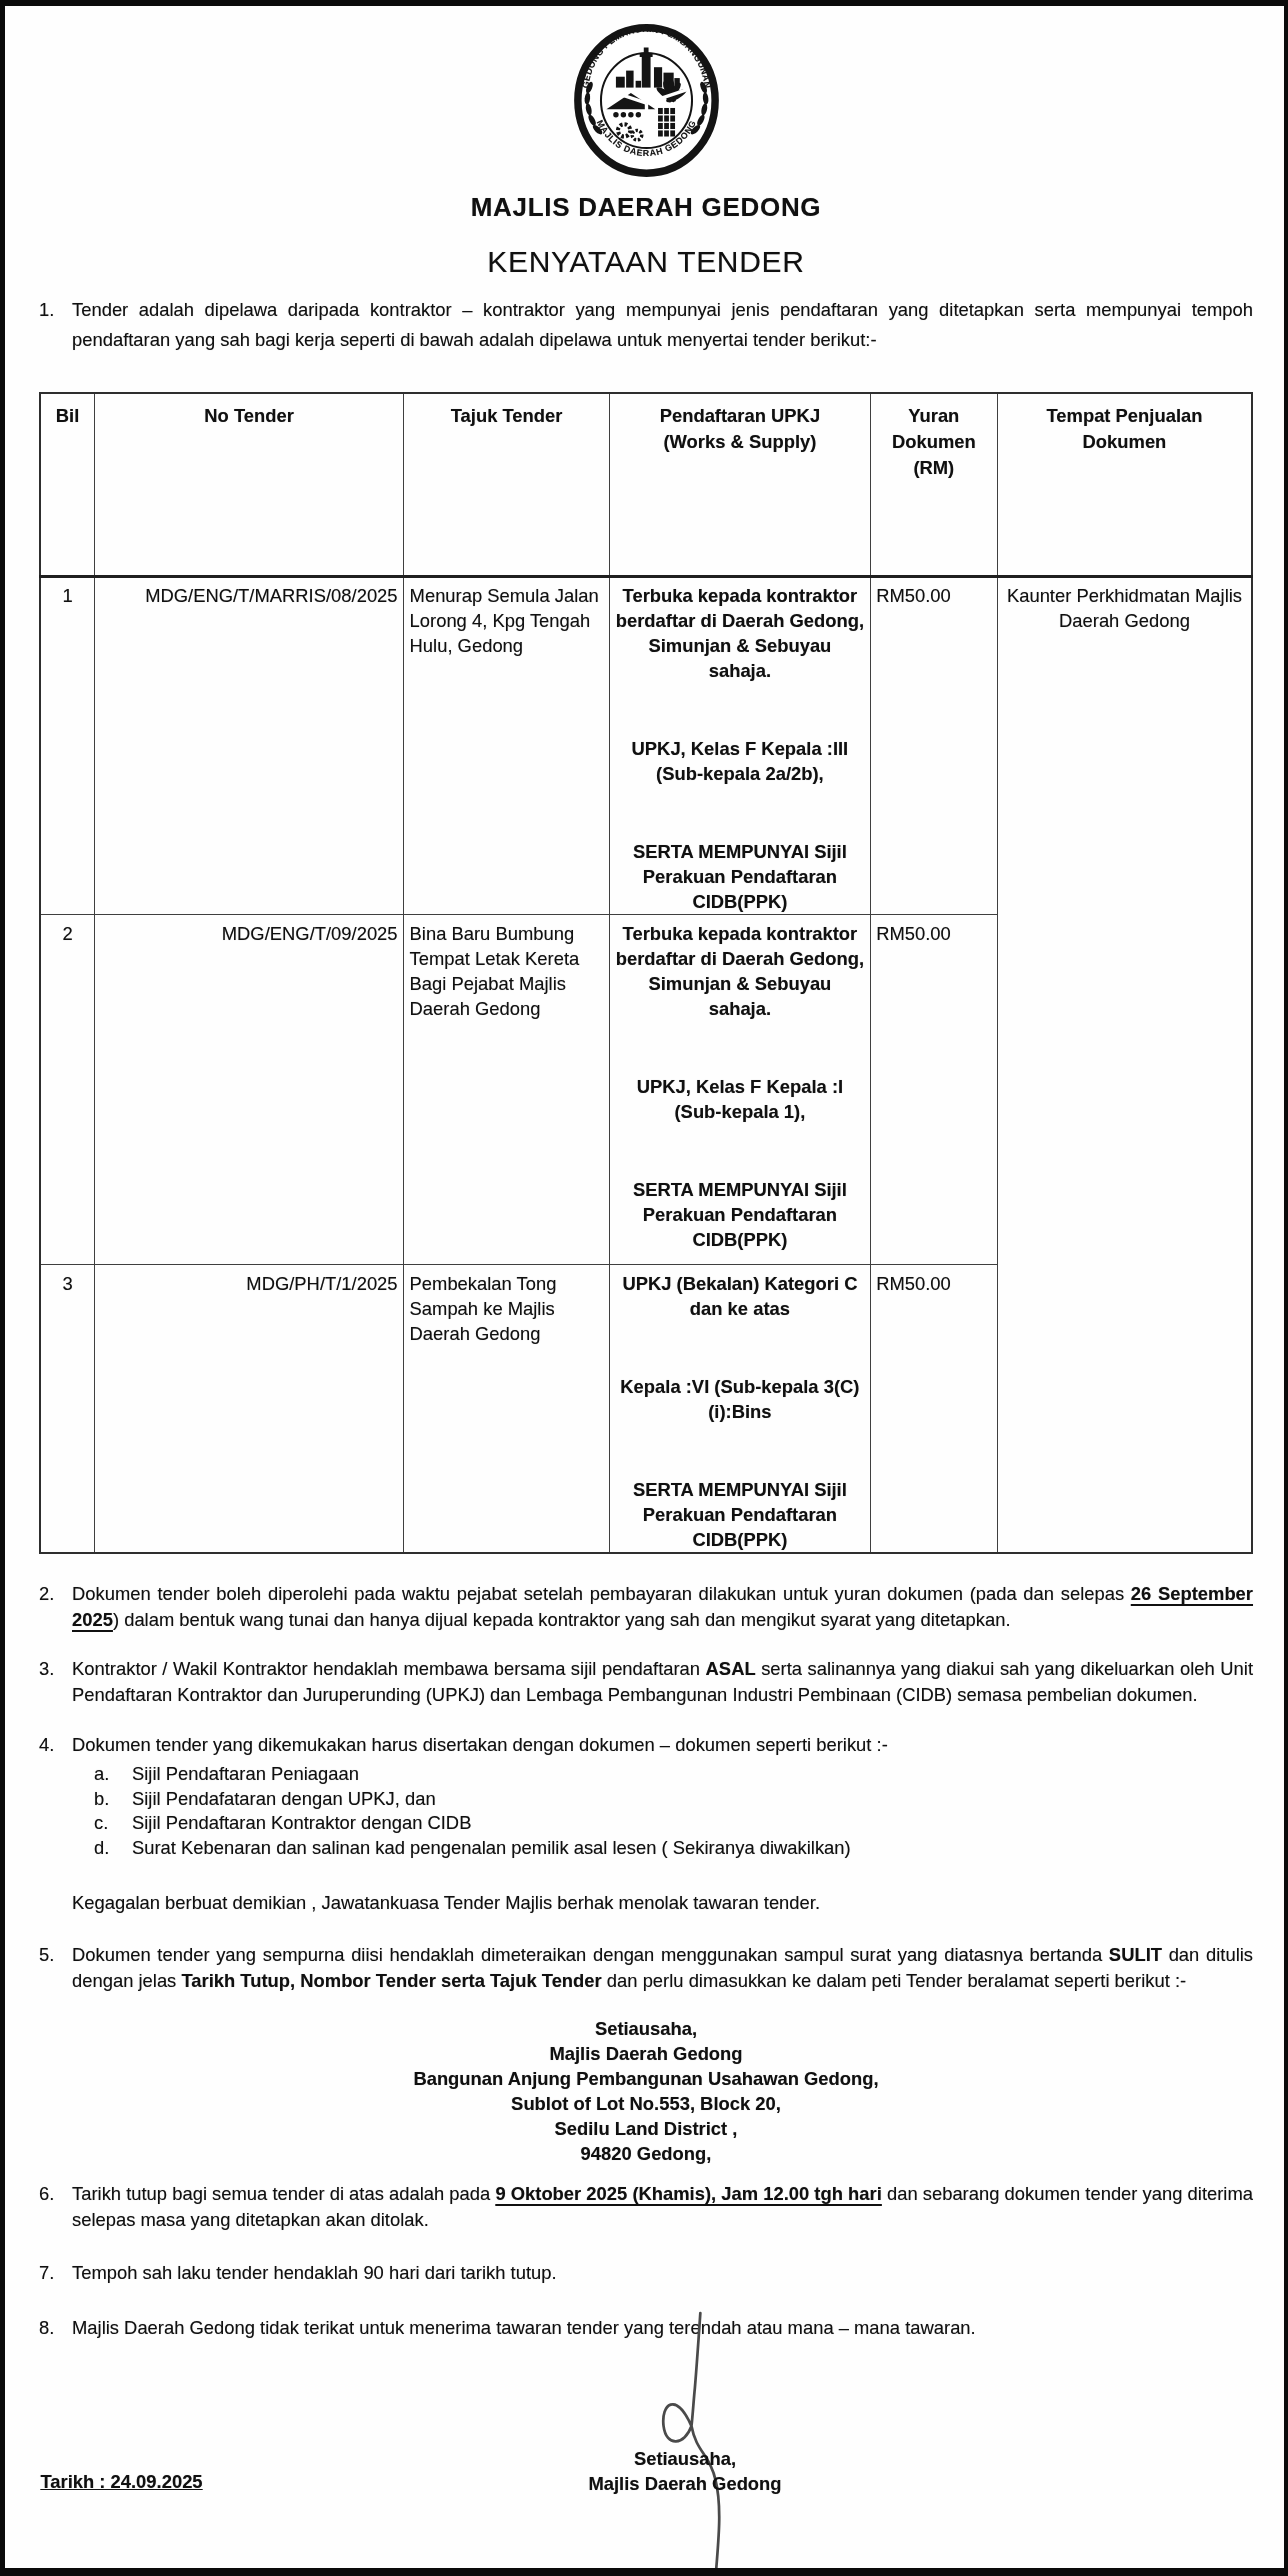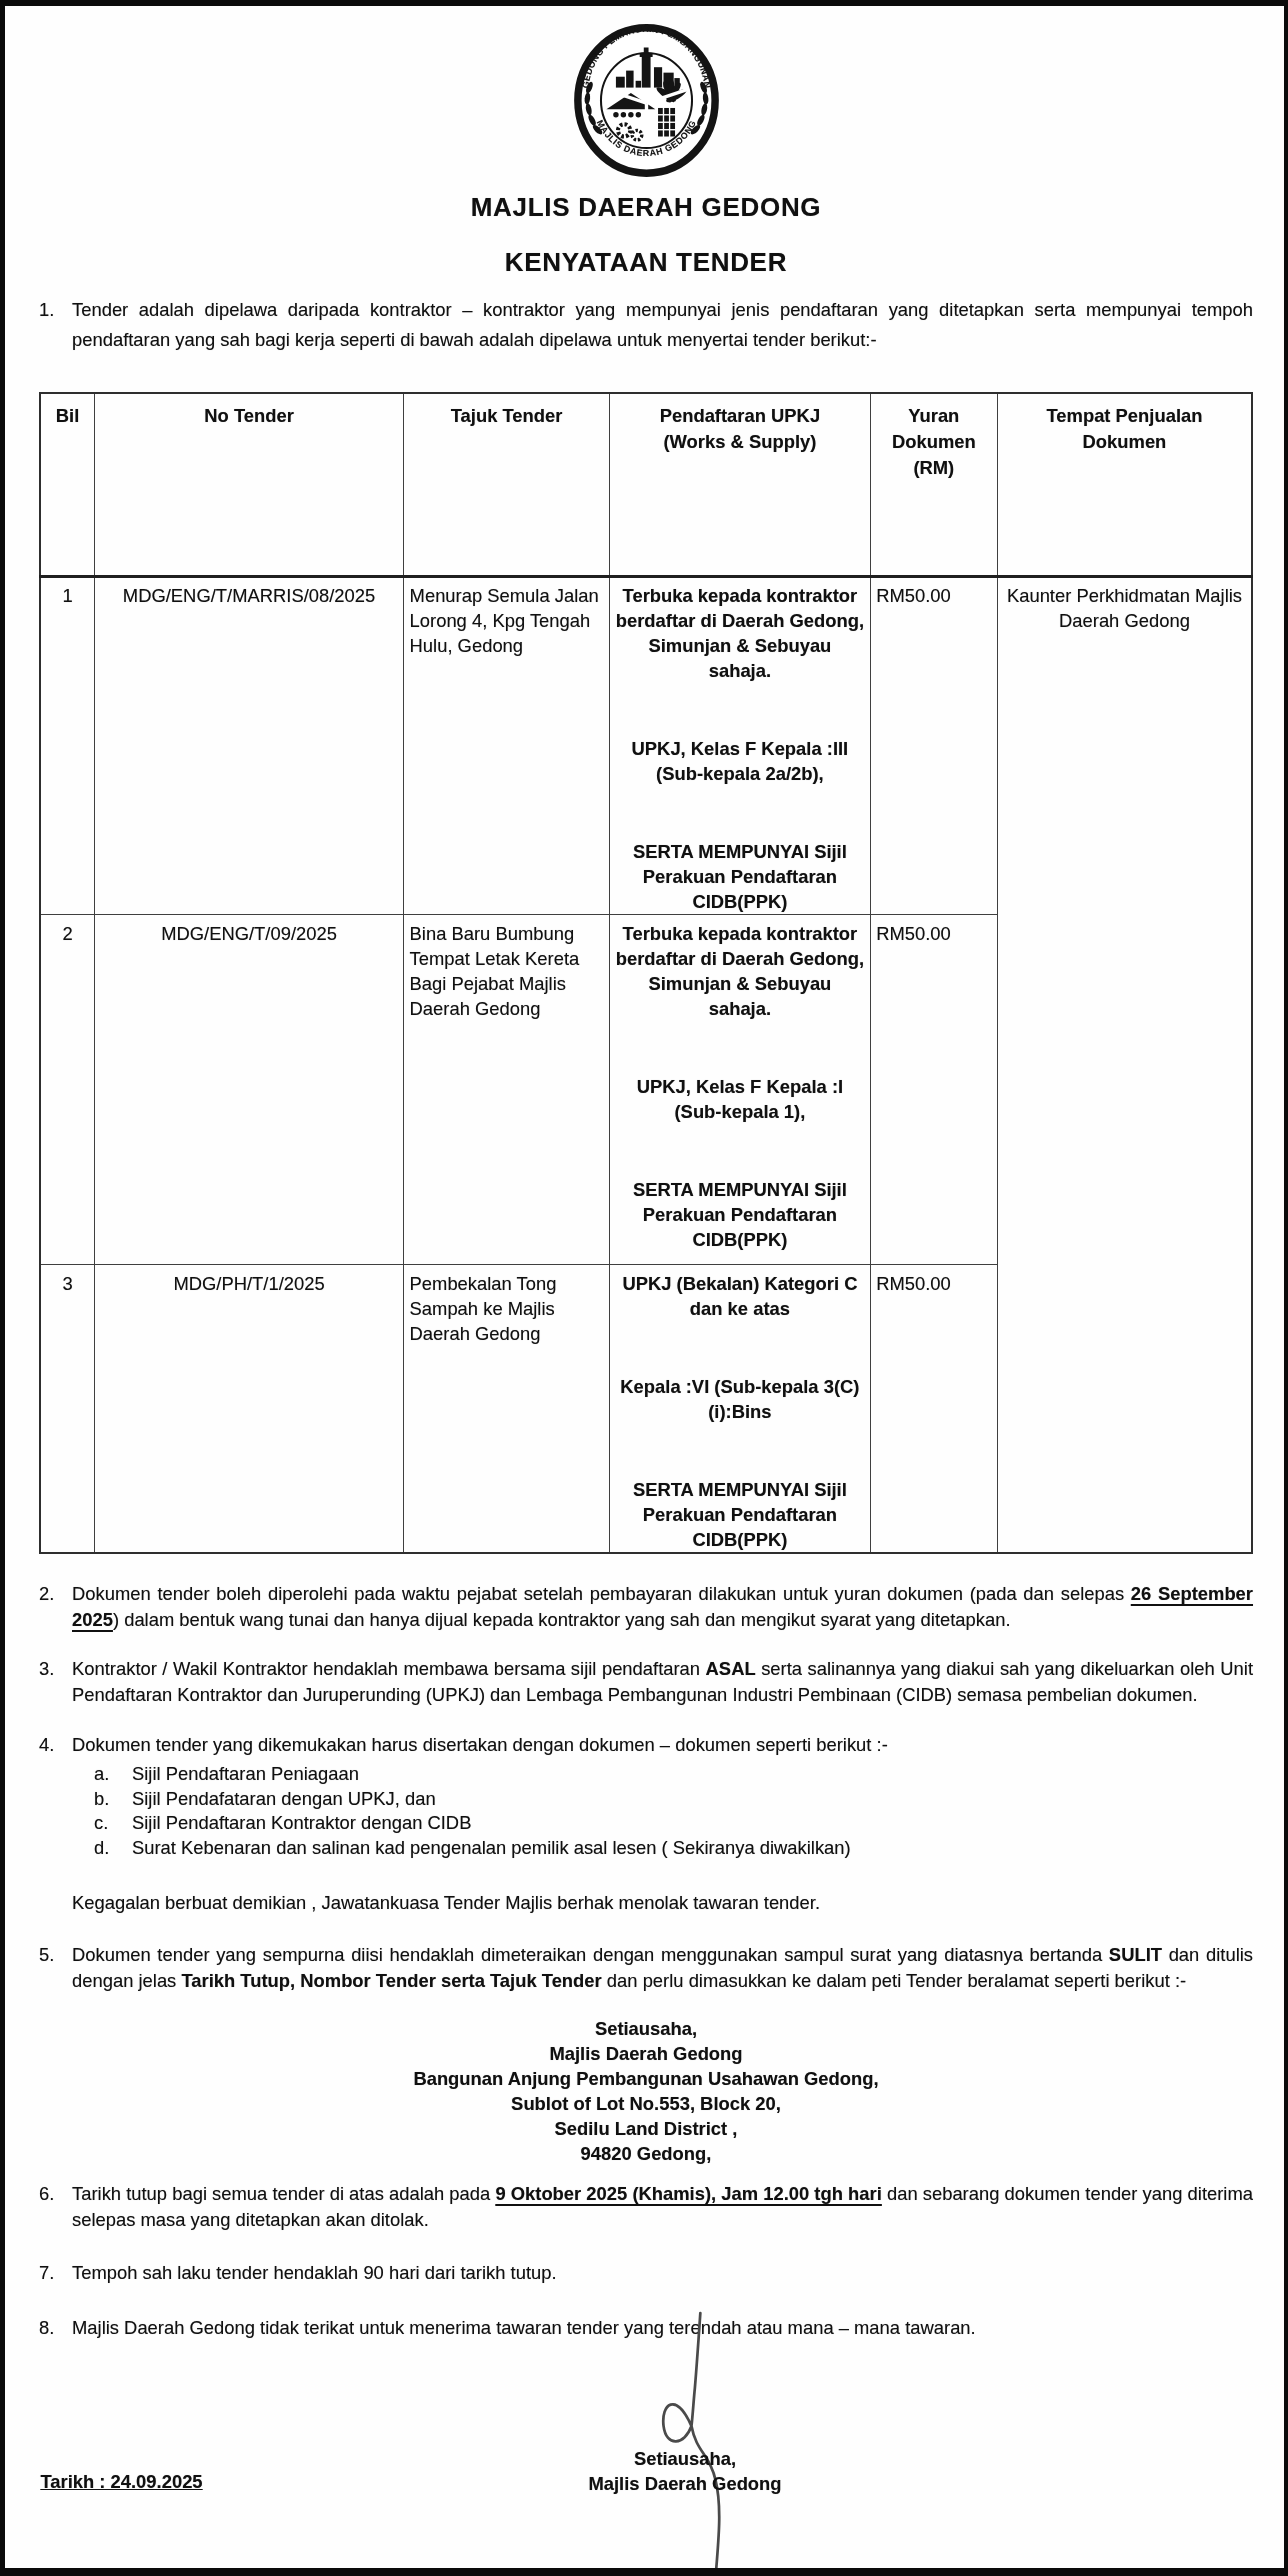--- a/index.html
+++ b/index.html
@@ -8,34 +8,34 @@
     background:#fefefe;color:#101010;
     border:6.8px solid #0b0b0b;border-left-width:5.5px;border-right-width:4.1px;border-bottom-width:8.9px;
     padding:11px 31px 0 34px;
     font-family:"Liberation Sans", sans-serif;
     font-size:18.4px;line-height:26px;
     text-shadow:0 0 0.7px rgba(45,45,45,0.45);
   }
   .center{text-align:center;}
   .logo-wrap{text-align:center;margin-top:4.1px;}
   .org-title{font-size:26px;font-weight:bold;letter-spacing:0.7px;margin-top:6.8px;}
-  .doc-title{font-size:26px;font-weight:bold;letter-spacing:0.7px;margin-top:29px;}
+  .doc-title{font-size:30px;font-weight:normal;letter-spacing:0.7px;margin-top:29px;}
   .para{display:flex;margin-top:27px;}
   .para .num{flex:0 0 33px;font-weight:normal;}
   .para .ptext{flex:1;text-align:justify;}
   .para1{margin-top:20.4px;line-height:30px;}
   .bu{font-weight:bold;text-decoration:underline;text-decoration-thickness:2.4px;text-underline-offset:4.1px;}
   .b{font-weight:bold;}
   table.tender{border-collapse:collapse;width:100%;margin-top:37px;border:2px solid #2e2e2e;}
   table.tender th,table.tender td{border:1.4px solid #3f3f3f;vertical-align:top;padding:5.5px 5.5px 0 5.5px;}
   table.tender thead tr{height:183px;}
   table.tender thead th{font-weight:bold;text-align:center;white-space:pre-line;padding-top:9px;border-bottom:3.4px solid #1f1f1f;}
   tr.r1{height:261px;} tr.r2{height:350px;} tr.r3{height:283px;}
   td.c-bil{text-align:center;}
-  td.c-no{text-align:center;padding-left:8.2px;border-radius:14px;}
+  td.c-no{text-align:right;padding-left:8.2px;border-radius:14px;}
   td.c-tajuk{line-height:25px;}
   td.c-upkj{text-align:center;font-weight:bold;line-height:25px;}
   td.c-yuran{text-align:left;}
   td.c-tempat{vertical-align:middle;text-align:center;line-height:25px;margin-left:48px;}
   .upkj-block + .upkj-block{margin-top:53px;}
   .list{margin-top:4.1px;}
   .list-item{display:flex;margin-left:55px;line-height:24.5px;}
   .list-item .lbl{flex:0 0 38px;}
   .note{margin-left:33px;margin-top:30px;}
   .address{margin-top:22px;text-align:center;font-weight:bold;line-height:25px;}

